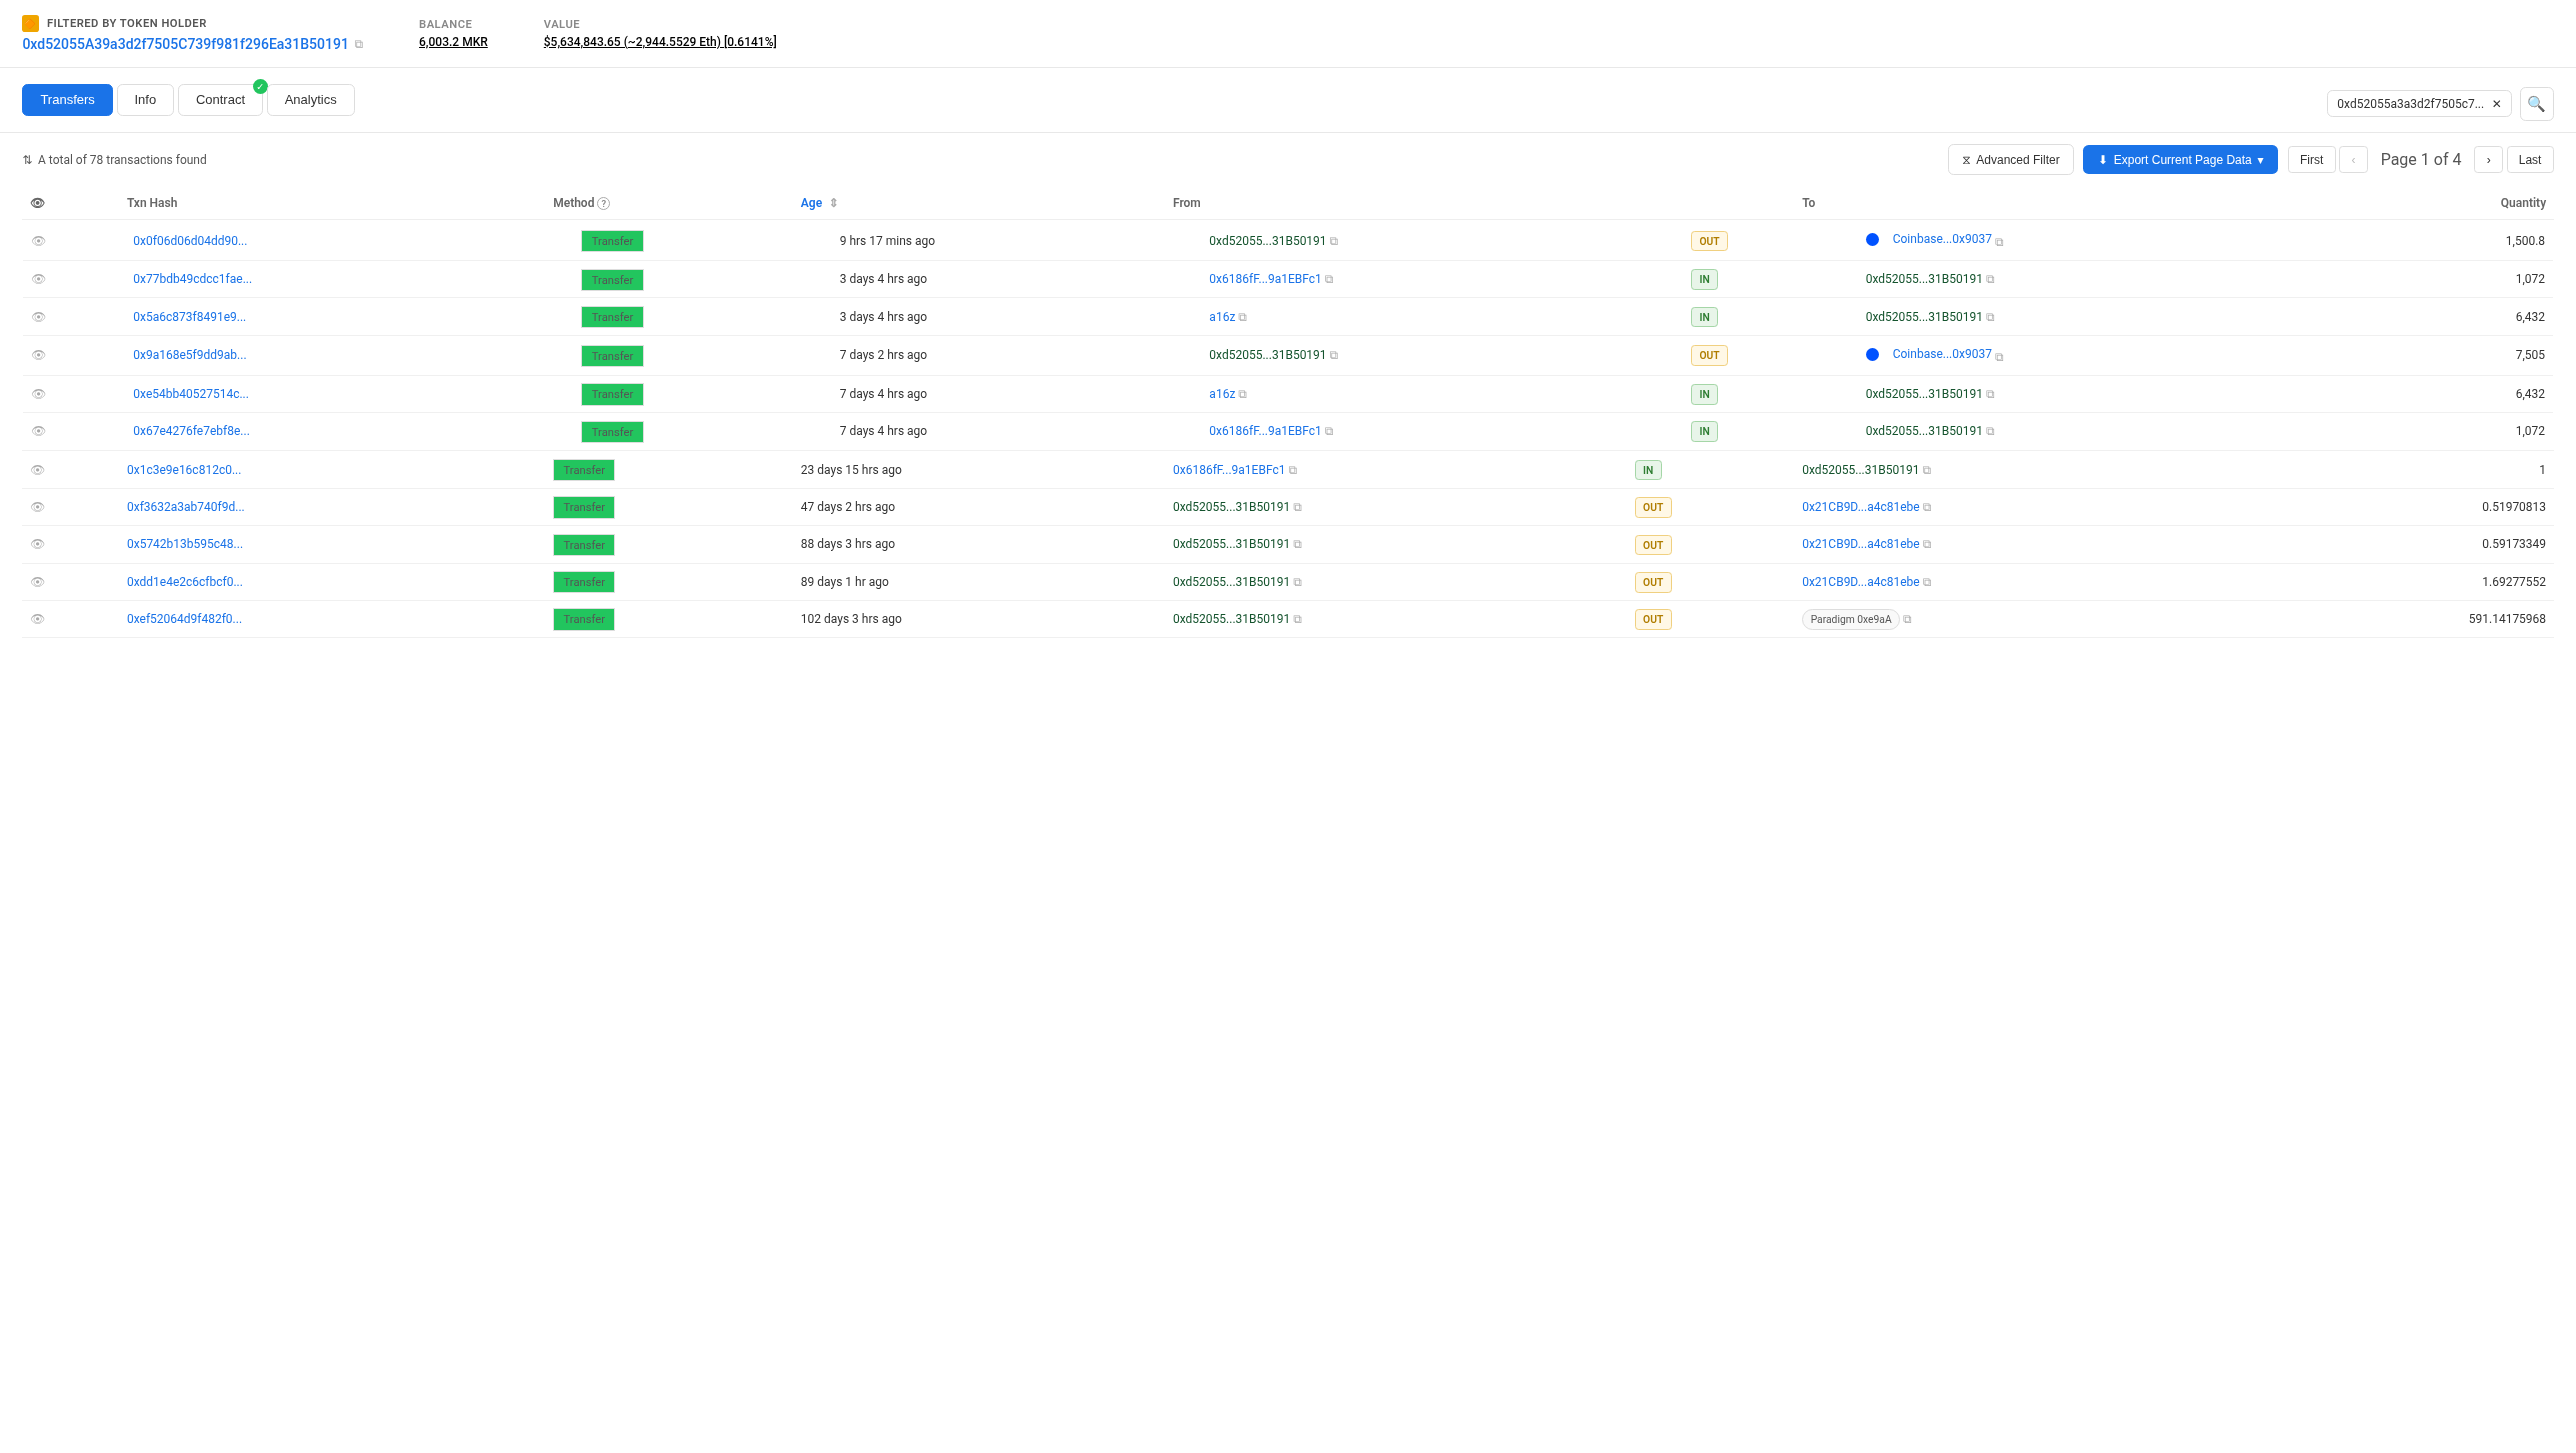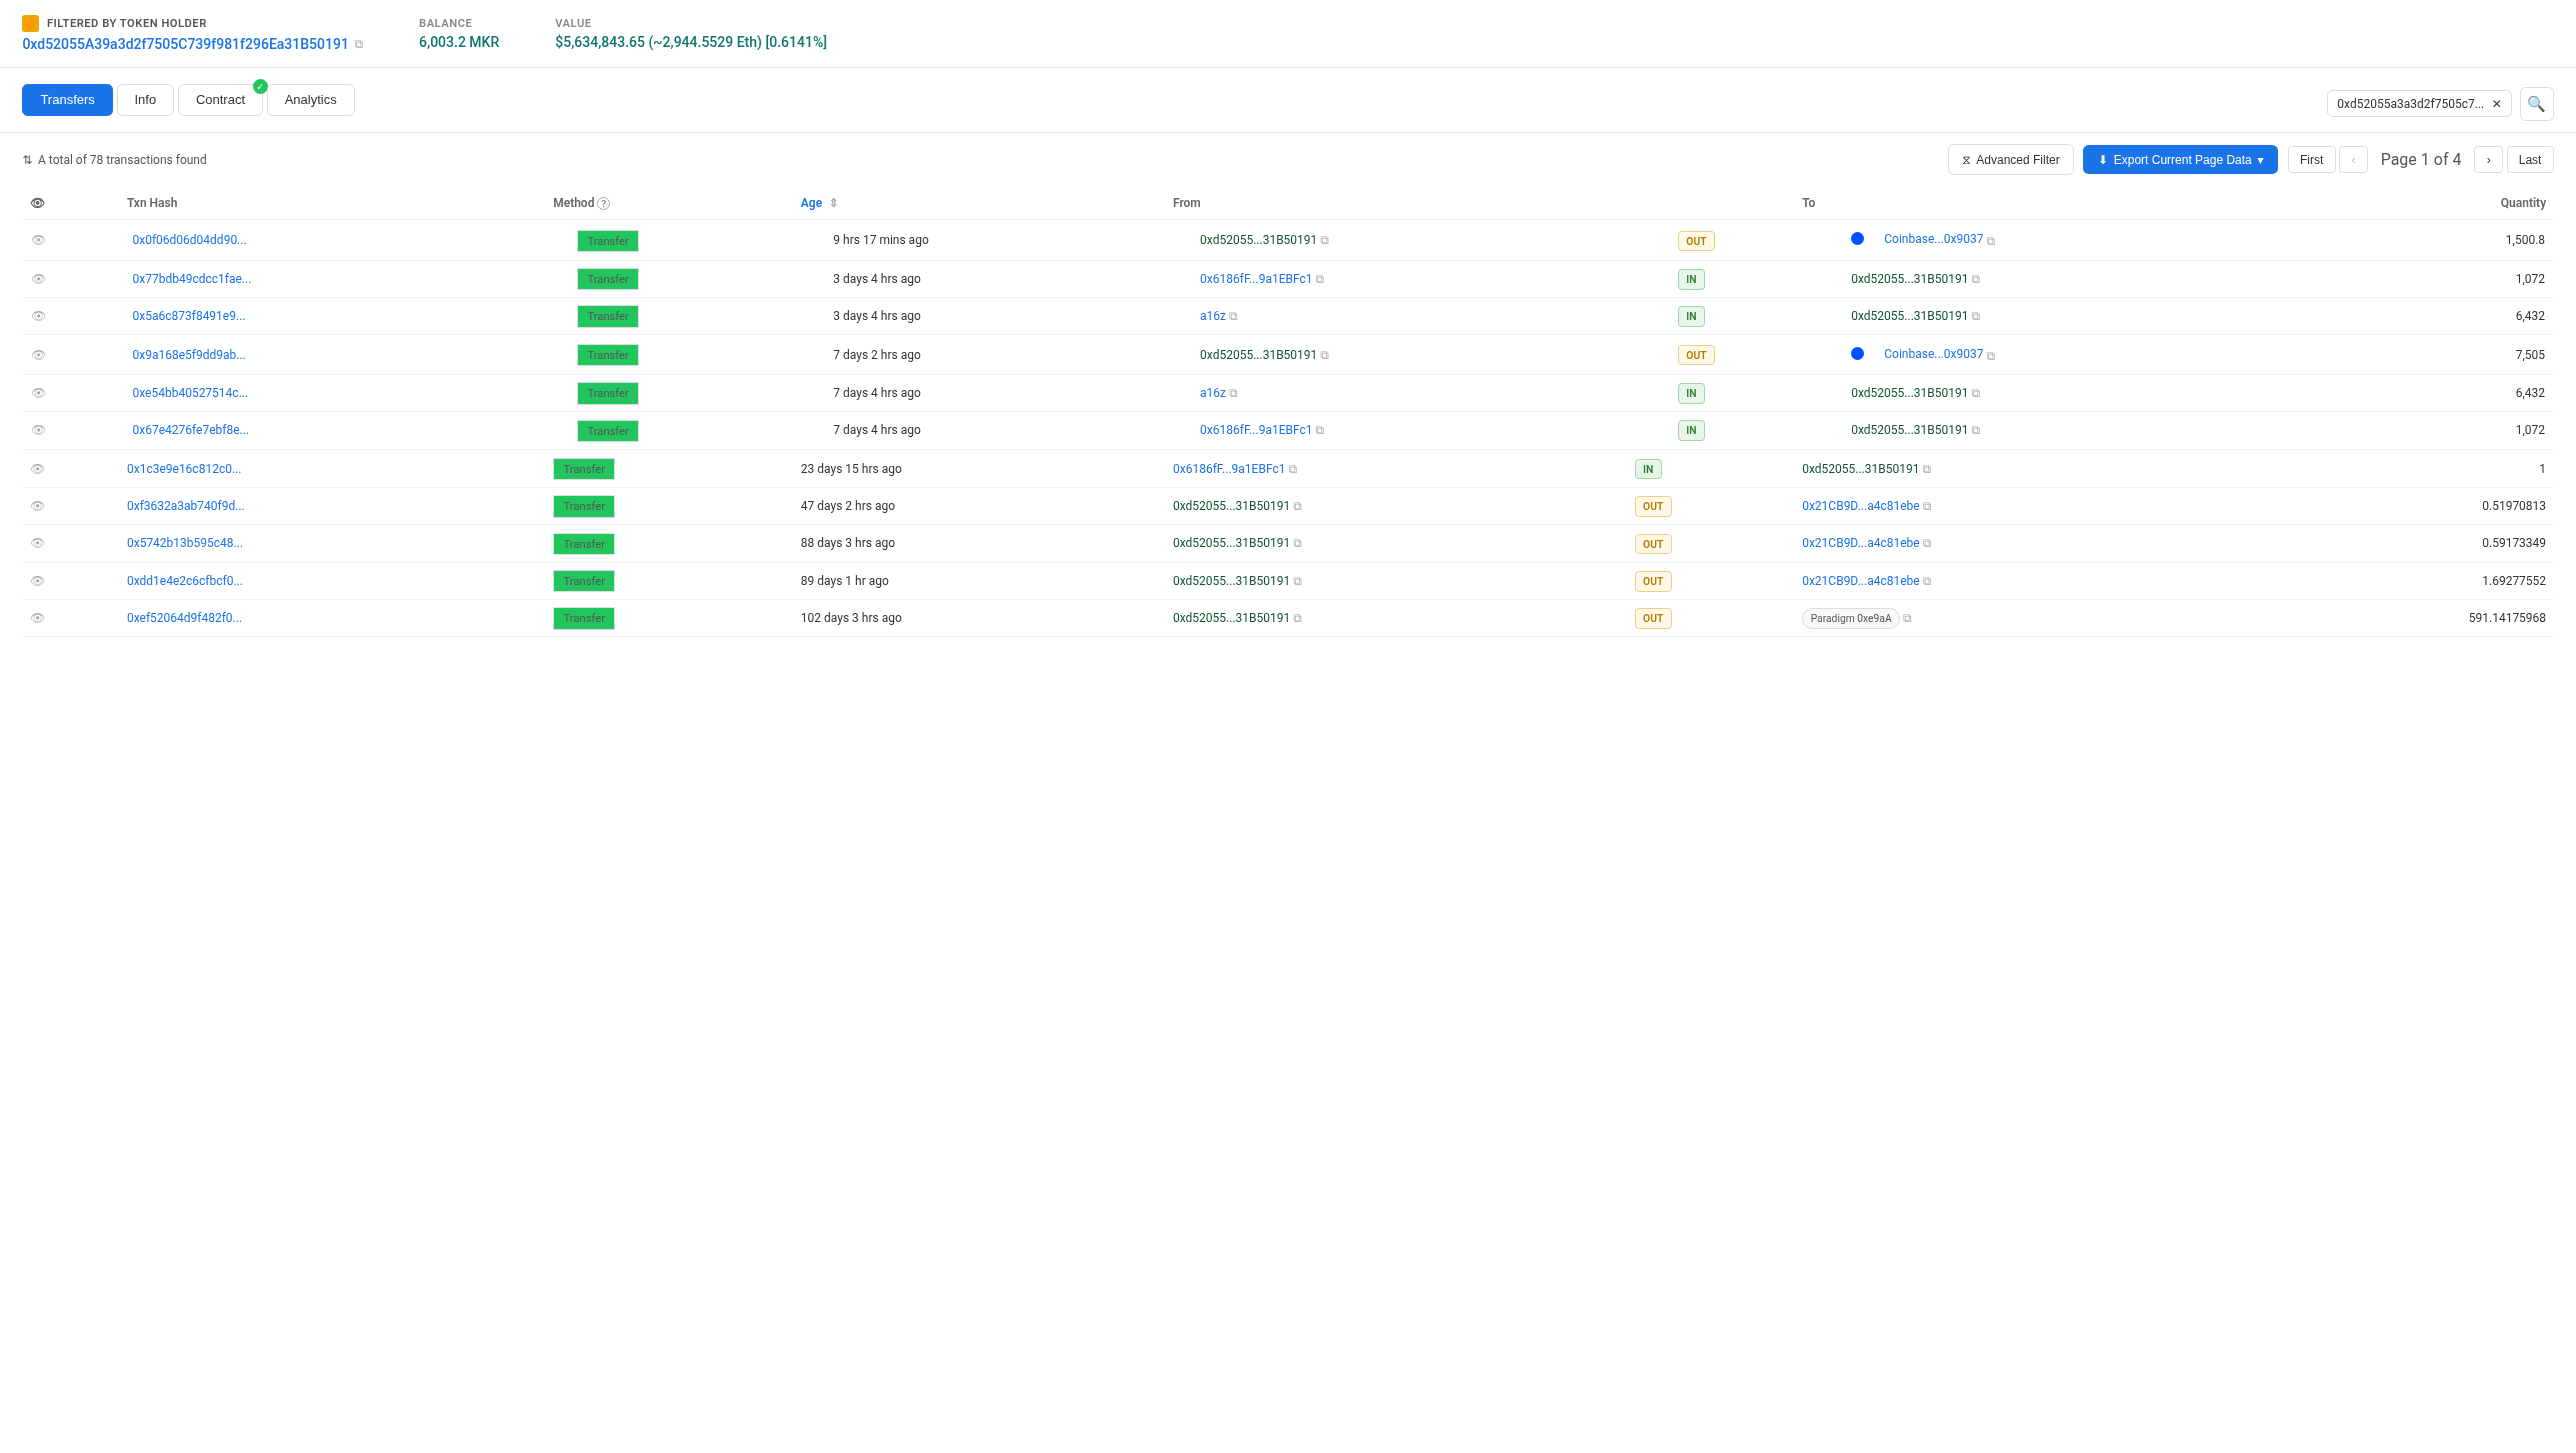--- a/index.html
+++ b/index.html
@@ -69,23 +69,24 @@
     }
 
     .section-label {
       font-size: 11.2px;
       color: #888;
       font-weight: 600;
       letter-spacing: 0.5px;
     }
 
     .section-value {
-      font-size: 14px;
+      font-size: 12px;
       font-weight: 500;
-      color: #0f766e;
+      color: #000000;
+      text-decoration: underline;
     }
 
     .tabs-bar {
       padding: 11.2px 22.4px;
       display: flex;
       align-items: center;
       gap: 3.7px;
       border-bottom: 0.9px solid #e8e8e8;
       position: relative;
     }
@@ -316,22 +317,22 @@
       color: #14532d;
     }
 
     .addr-link {
       color: #1a73e8;
       text-decoration: none;
     }
 
     .coinbase-icon {
       display: inline-flex;
-      align-items: flex-start;
-      gap: 20px;
+      align-items: center;
+      gap: 14px;
     }
 
     .coinbase-dot {
       width: 13px;
       height: 13px;
       background: #0052ff;
       border-radius: 50%;
       display: inline-block;
     }
 

